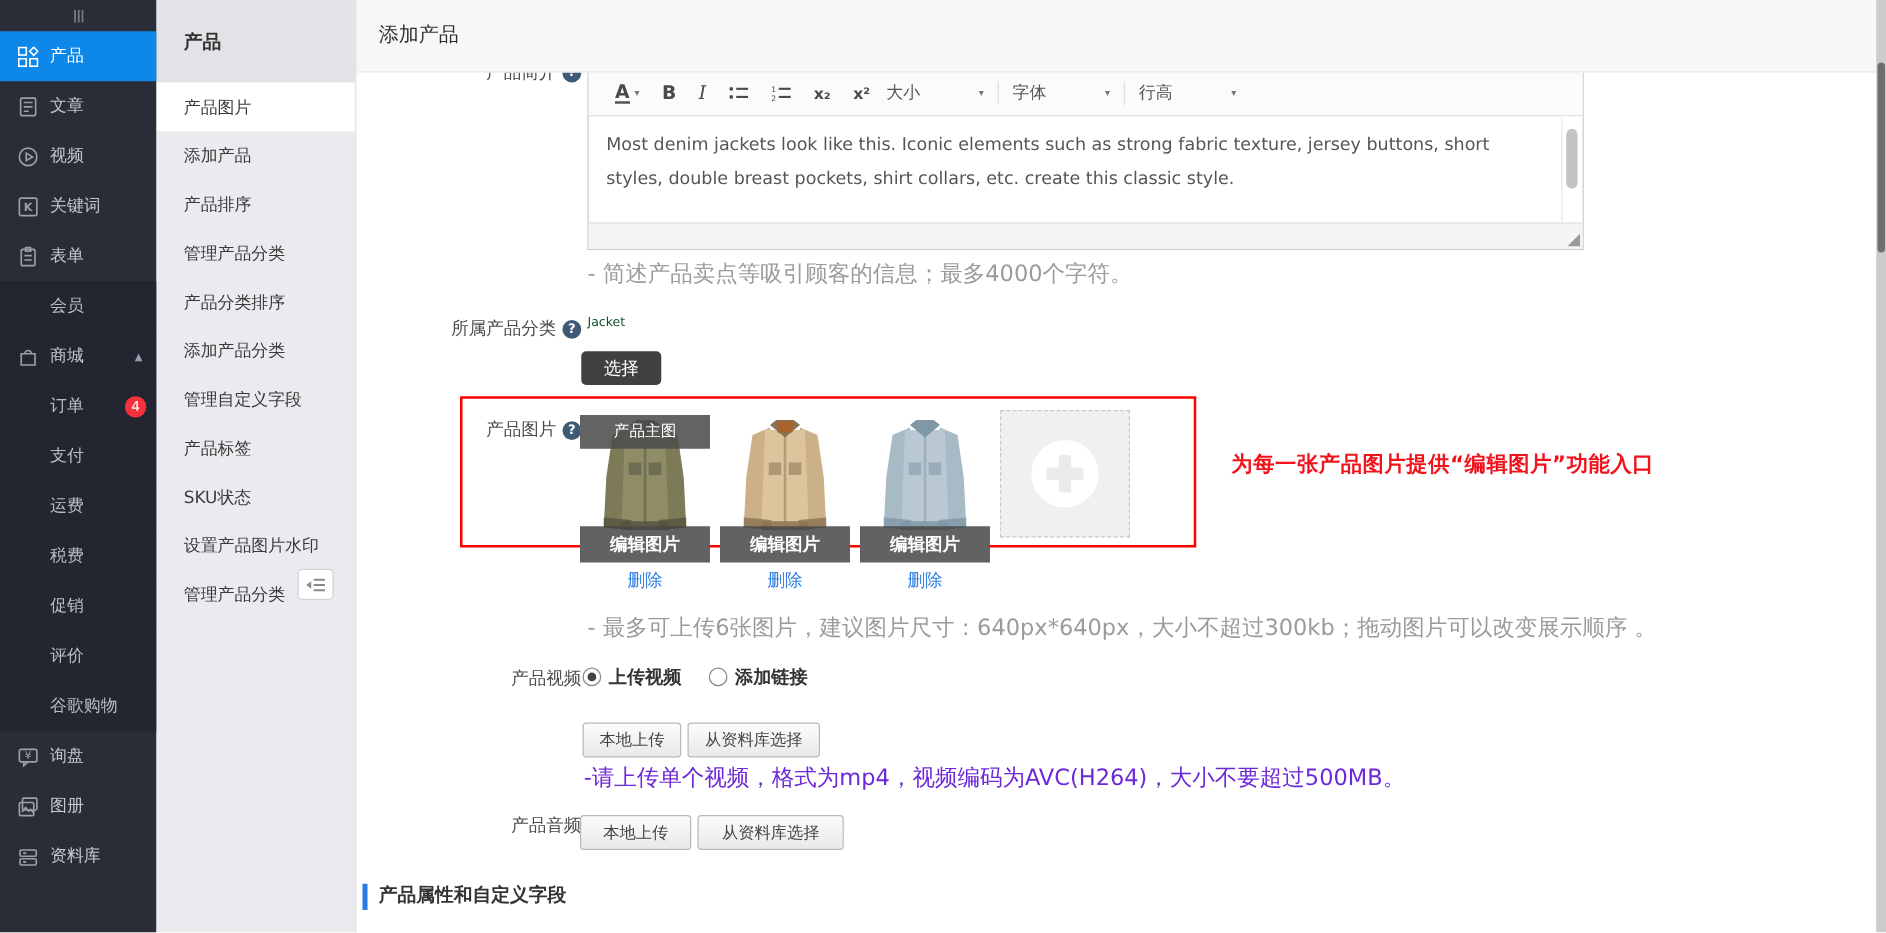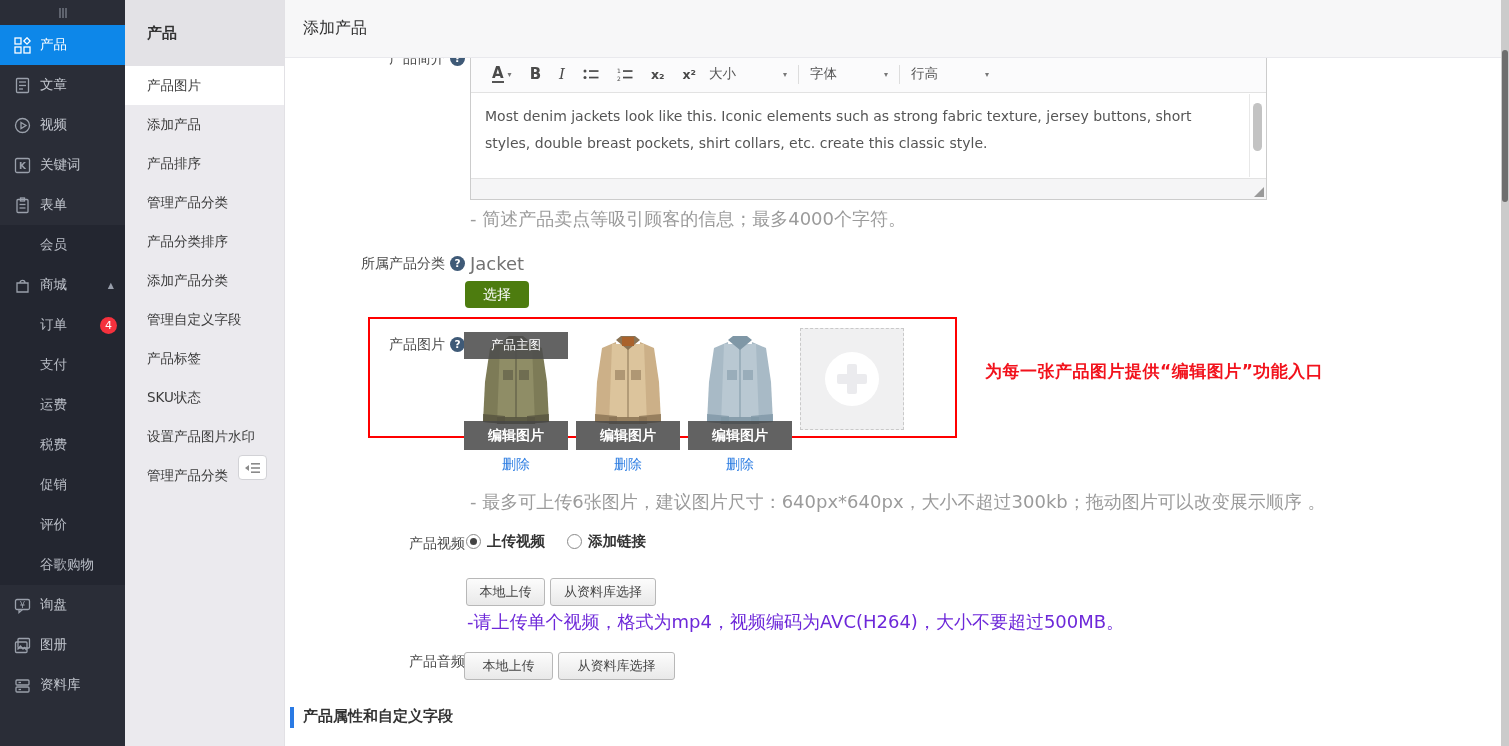--- a/index.html
+++ b/index.html
@@ -48,22 +48,22 @@
   .tb-sep { width:1px; height:19px; background:#ddd; margin:0 7px; }
   .tb-dd { display:flex; align-items:center; justify-content:space-between; width:86px; padding:0 4px; font-size:13.5px; color:#555; cursor:pointer; height:100%; }
   .editor-body { position:absolute; top:38px; left:0; right:17px; bottom:22px; padding:9px 12px 0 14px; font-size:14px; color:#555; line-height:27px; cursor:text; }
   .e-scroll { position:absolute; top:38px; bottom:22px; right:0; width:17px; border-left:1px solid #e8e8e8; }
   .e-thumb { position:absolute; top:9px; left:3px; width:9px; height:48px; background:#c3c3c3; border-radius:5px; }
   .editor-footer { position:absolute; left:0; right:0; bottom:0; height:21px; background:#f5f5f6; border-top:1px solid #e2e2e2; }
   .resize-grip { position:absolute; right:2px; bottom:2px; width:0; height:0; border-left:10px solid transparent; border-bottom:10px solid #9a9a9a; cursor:nwse-resize; }
 
   .hint { position:absolute; left:185px; font-size:18px; color:#9b9b9b; white-space:nowrap; }
 
-  .cat-value { position:absolute; left:185px; top:253px; font-size:18px; color:#737373; }
-  .btn-blue { position:absolute; left:180px; top:281px; width:64px; height:27px; background:#4d7c0f; color:#fff; border:none; border-radius:4px; font-size:14px; cursor:pointer; font-family:inherit; }
+  .cat-value { position:absolute; left:185px; top:253px; font-size:10px; color:#14532d; }
+  .btn-blue { position:absolute; left:180px; top:281px; width:64px; height:27px; background:#404040; color:#fff; border:none; border-radius:4px; font-size:14px; cursor:pointer; font-family:inherit; }
 
   .red-box { position:absolute; left:83px; top:317px; width:589px; height:121px; border:2px solid #ff0000; pointer-events:none; }
 
   .tile { position:absolute; top:332px; width:104px; height:118px; background:#fff; cursor:grab; }
   .tag-main { position:absolute; top:0; left:0; right:0; height:27px; background:rgba(77,77,77,.88); color:#fff; font-size:12.5px; display:flex; align-items:center; justify-content:center; }
   .tag-edit { position:absolute; bottom:0; left:0; right:0; height:29px; background:rgba(70,70,70,.85); color:#fff; font-size:14px; font-weight:bold; display:flex; align-items:center; justify-content:center; cursor:pointer; }
   .tile-add { position:absolute; top:328px; width:104px; height:102px; background:#f0f0f1; border:1px dashed #c9c9c9; display:flex; align-items:center; justify-content:center; cursor:pointer; }
   .plus-circle { position:relative; width:54px; height:54px; border-radius:50%; background:#fff; }
   .plus-circle::before, .plus-circle::after { content:""; position:absolute; background:#ebebee; border-radius:2px; }
   .plus-circle::before { left:50%; top:12px; bottom:12px; width:10px; margin-left:-5px; }

